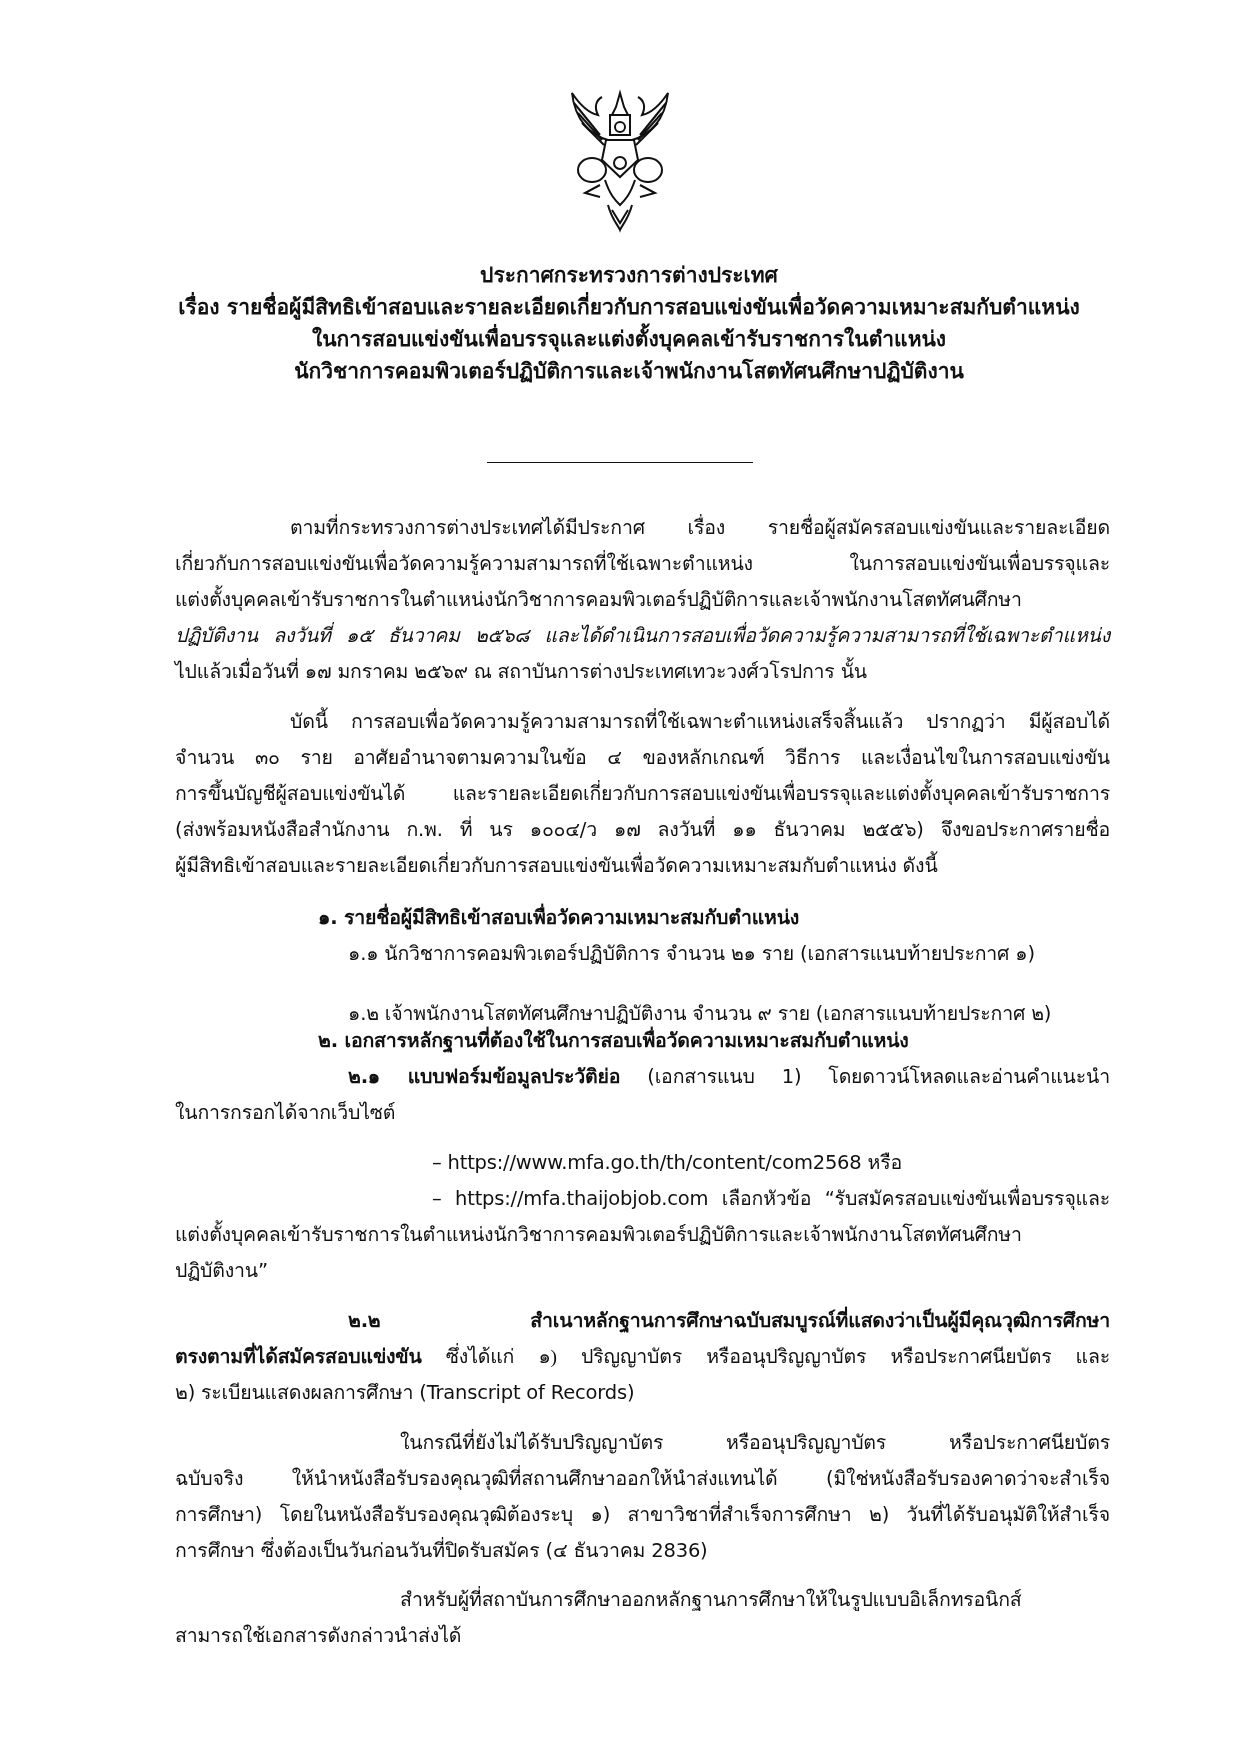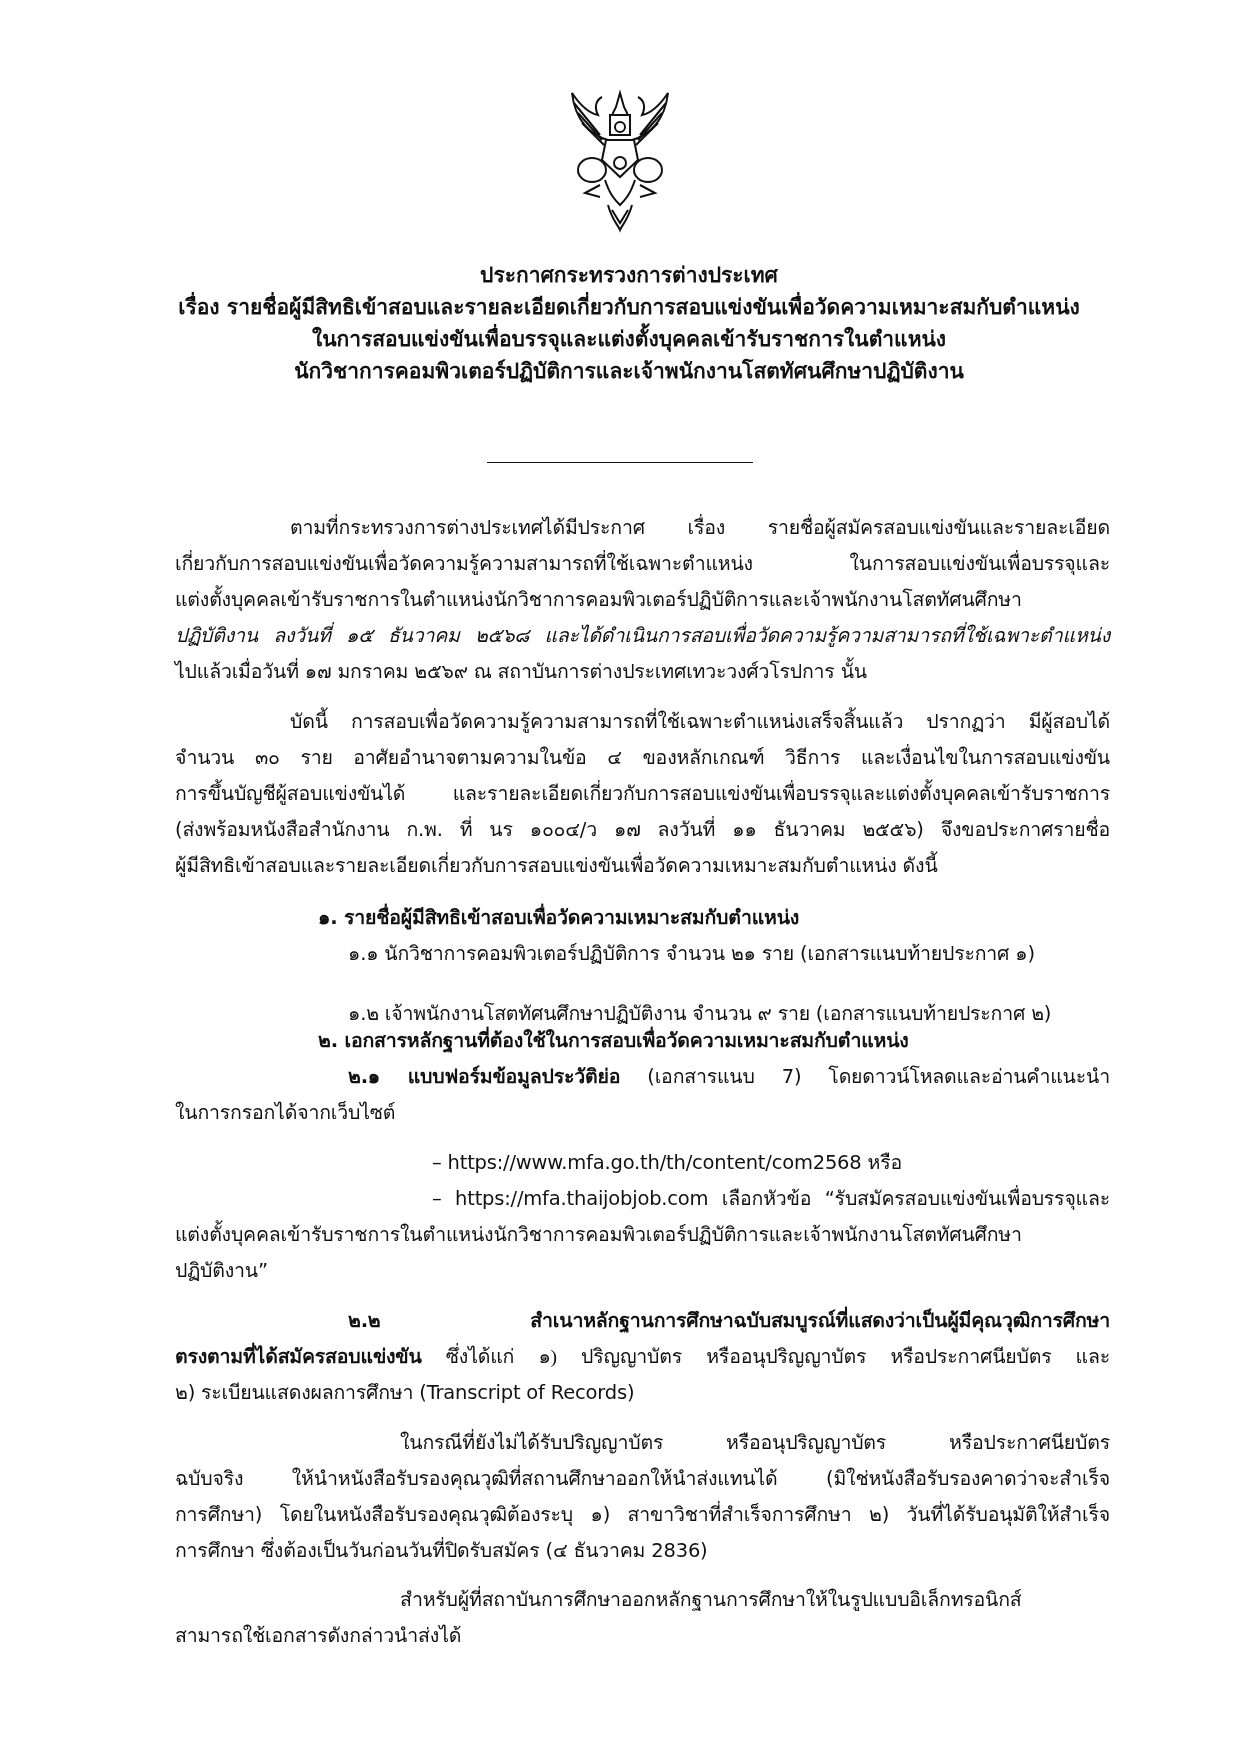--- a/index.html
+++ b/index.html
@@ -62,21 +62,21 @@
   <div class="line just" style="top:742px;">จำนวน ๓๐ ราย อาศัยอำนาจตามความในข้อ ๔ ของหลักเกณฑ์ วิธีการ และเงื่อนไขในการสอบแข่งขัน</div>
   <div class="line just" style="top:778px;">การขึ้นบัญชีผู้สอบแข่งขันได้ และรายละเอียดเกี่ยวกับการสอบแข่งขันเพื่อบรรจุและแต่งตั้งบุคคลเข้ารับราชการ</div>
   <div class="line just" style="top:814px;">(ส่งพร้อมหนังสือสำนักงาน ก.พ. ที่ นร ๑๐๐๔/ว ๑๗ ลงวันที่ ๑๑ ธันวาคม ๒๕๕๖) จึงขอประกาศรายชื่อ</div>
   <div class="line" style="left:175px; top:850px;">ผู้มีสิทธิเข้าสอบและรายละเอียดเกี่ยวกับการสอบแข่งขันเพื่อวัดความเหมาะสมกับตำแหน่ง ดังนี้</div>
 
   <div class="line bold" style="left:318px; top:902px;">๑. รายชื่อผู้มีสิทธิเข้าสอบเพื่อวัดความเหมาะสมกับตำแหน่ง</div>
   <div class="line" style="left:348px; top:938px;">๑.๑ นักวิชาการคอมพิวเตอร์ปฏิบัติการ จำนวน ๒๑ ราย (เอกสารแนบท้ายประกาศ ๑)</div>
   <div class="line" style="left:348px; top:998px;">๑.๒ เจ้าพนักงานโสตทัศนศึกษาปฏิบัติงาน จำนวน ๙ ราย (เอกสารแนบท้ายประกาศ ๒)</div>
 
   <div class="line bold" style="left:318px; top:1025px;">๒. เอกสารหลักฐานที่ต้องใช้ในการสอบเพื่อวัดความเหมาะสมกับตำแหน่ง</div>
-  <div class="line" style="left:348px; top:1061px; width:762px; text-align:justify; text-align-last:justify;"><span class="bold">๒.๑ แบบฟอร์มข้อมูลประวัติย่อ</span><span> (เอกสารแนบ 7) โดยดาวน์โหลดและอ่านคำแนะนำ</span></div>
+  <div class="line" style="left:348px; top:1061px; width:762px; text-align:justify; text-align-last:justify;"><span class="bold">๒.๑ แบบฟอร์มข้อมูลประวัติย่อ</span><span> (เอกสารแนบ 1) โดยดาวน์โหลดและอ่านคำแนะนำ</span></div>
   <div class="line" style="left:175px; top:1097px;">ในการกรอกได้จากเว็บไซต์</div>
   <div class="line" style="left:432px; top:1147px;">– https://www.mfa.go.th/th/content/com2568 หรือ</div>
   <div class="line" style="left:432px; top:1183px; width:678px; text-align:justify; text-align-last:justify;">– https://mfa.thaijobjob.com เลือกหัวข้อ “รับสมัครสอบแข่งขันเพื่อบรรจุและ</div>
   <div class="line just" style="top:1219px;">แต่งตั้งบุคคลเข้ารับราชการในตำแหน่งนักวิชาการคอมพิวเตอร์ปฏิบัติการและเจ้าพนักงานโสตทัศนศึกษา</div>
   <div class="line" style="left:175px; top:1255px;">ปฏิบัติงาน”</div>
 
   <div class="line bold" style="left:348px; top:1305px; width:762px; text-align:justify; text-align-last:justify;">๒.๒ สำเนาหลักฐานการศึกษาฉบับสมบูรณ์ที่แสดงว่าเป็นผู้มีคุณวุฒิการศึกษา</div>
   <div class="line just" style="top:1341px;font-family:Liberation Serif, serif;"><span class="bold">ตรงตามที่ได้สมัครสอบแข่งขัน</span><span> ซึ่งได้แก่ ๑) ปริญญาบัตร หรืออนุปริญญาบัตร หรือประกาศนียบัตร และ</span></div>
   <div class="line" style="left:175px; top:1377px;">๒) ระเบียนแสดงผลการศึกษา (Transcript of Records)</div>
 

